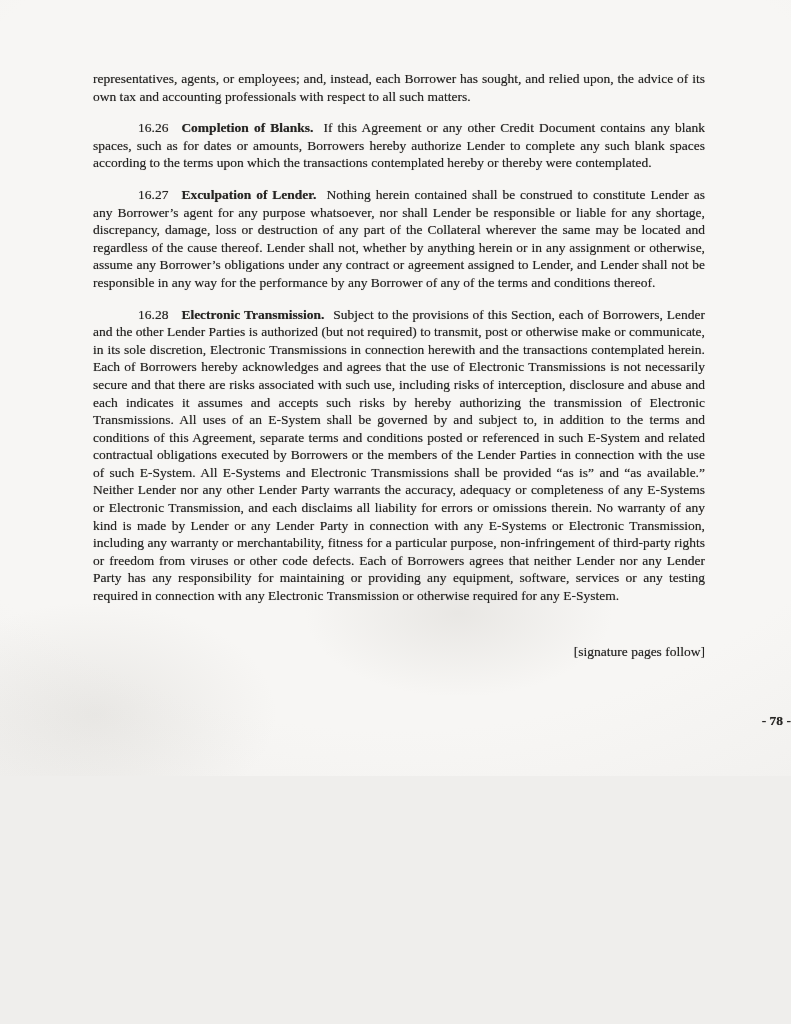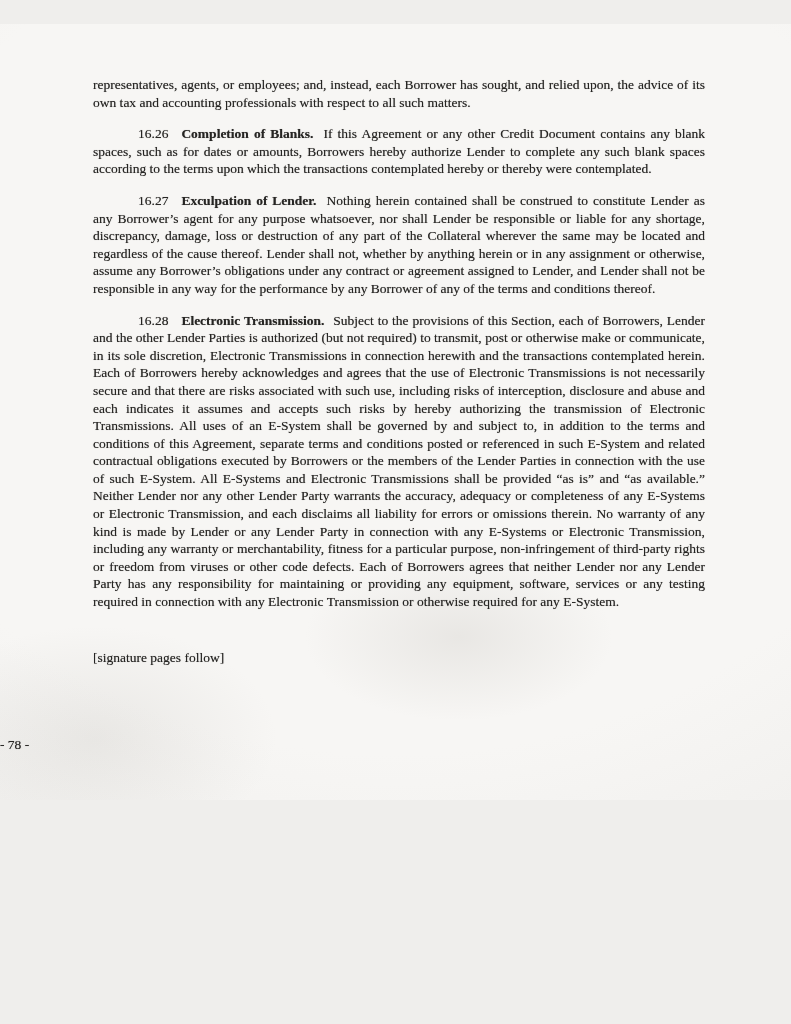--- a/index.html
+++ b/index.html
@@ -10,57 +10,57 @@
     width: 791px;
     height: 1024px;
     background: #efeeec;
     font-family: "Liberation Serif", "DejaVu Serif", serif;
   }
   .page {
     position: relative;
     width: 791px;
     height: 776px;
     box-sizing: border-box;
-    padding: 52px 86px 0 93px;
+    padding: 70px 86px 0 93px;
     background:
       radial-gradient(ellipse 220px 120px at 58% 79%, rgba(190,186,180,0.25), rgba(190,186,180,0) 70%),
       radial-gradient(ellipse 260px 160px at 12% 92%, rgba(185,182,176,0.22), rgba(185,182,176,0) 70%),
       radial-gradient(ellipse 900px 700px at 50% 40%, #f7f6f4 60%, #edecea 100%);
     color: #262523;
     font-size: 13.5px;
     line-height: 17.6px;
     text-shadow: 0 0 0.7px rgba(40,38,36,0.55);
-    margin-top: 24px;
   }
   .para {
     margin: 0 0 14px 0;
     text-align: justify;
   }
   .para.section {
     text-indent: 45px;
   }
   .sec-num {
     margin-right: 13px;
   }
   .sec-title {
     font-weight: bold;
     margin-right: 5px;
   }
   .signature-note {
     margin: 38px 0 0 0;
-    text-align: left;
+    text-align: right;
     text-indent: 0;
   }
   .page-number {
     position: absolute;
     bottom: 46px;
     left: 0;
     width: 791px;
-    text-align: left;
+    text-align: right;
     font-size: 13.5px;
+    font-weight: bold;
   }
 </style>
 </head>
 <body>
 
 <div class="page">
 
   <p class="para">representatives, agents, or employees; and, instead, each Borrower has sought, and relied upon, the advice of its own tax and accounting professionals with respect to all such matters.</p>
 
   <p class="para section"><span class="sec-num">16.26</span><span class="sec-title">Completion of Blanks.</span> <span class="sec-body">If this Agreement or any other Credit Document contains any blank spaces, such as for dates or amounts, Borrowers hereby authorize Lender to complete any such blank spaces according to the terms upon which the transactions contemplated hereby or thereby were contemplated.</span></p>

